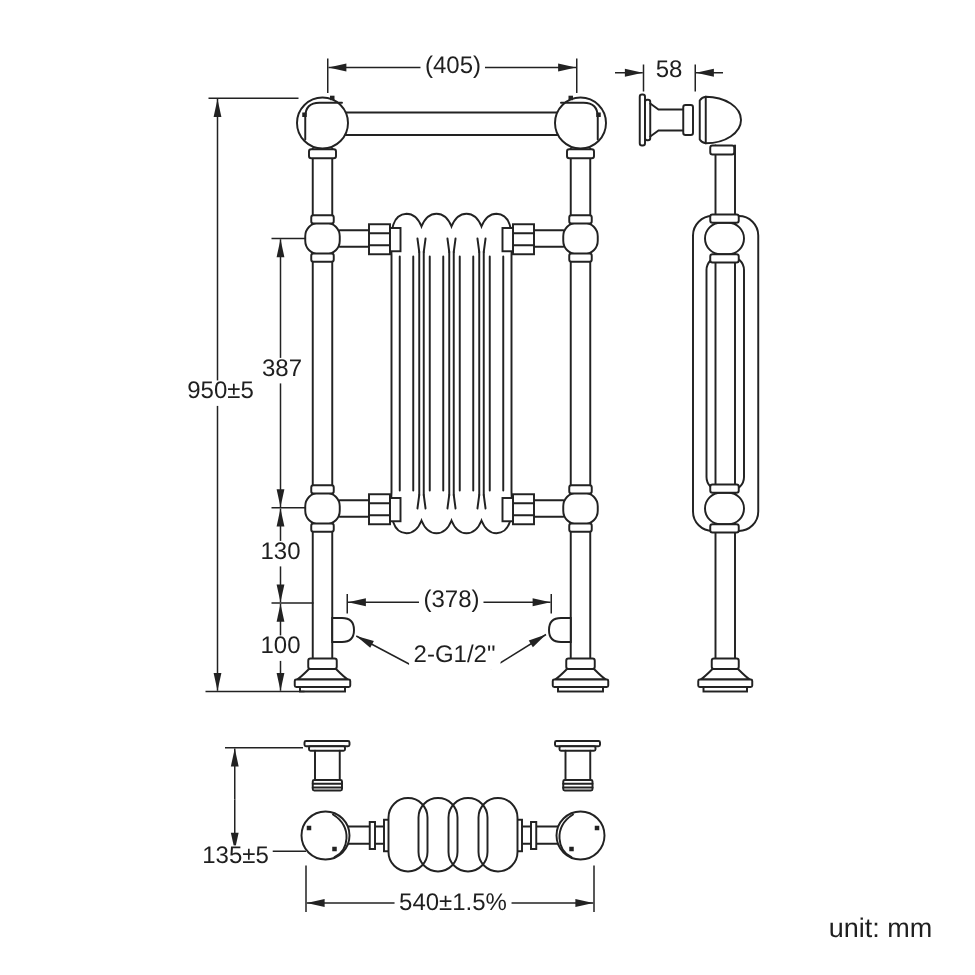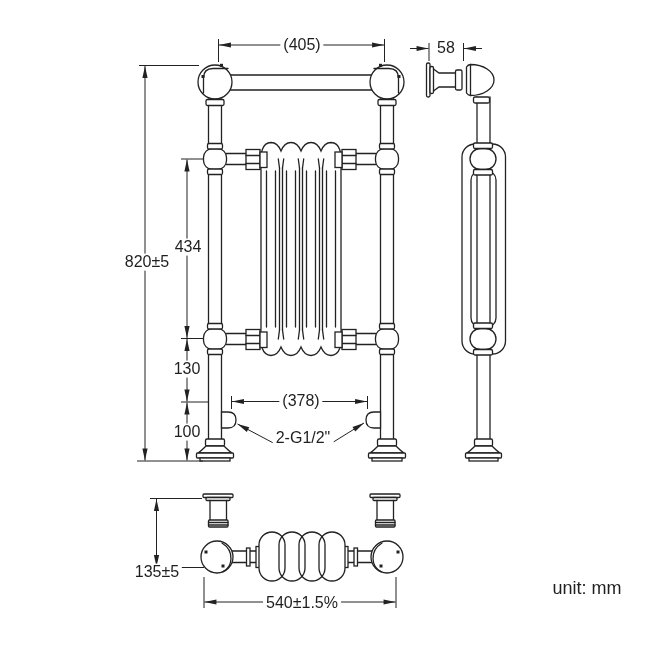--- a/index.html
+++ b/index.html
@@ -226,23 +226,23 @@
     <line class="diml" x1="156.5" y1="533" x2="156.5" y2="567" marker-end="url(#ah)"></line>
 
     <path class="diml" d="M 204,577 V 608 M 396,577 V 608"></path>
     <line class="diml" x1="300" y1="602" x2="204.5" y2="602" marker-end="url(#ah)"></line>
     <line class="diml" x1="300" y1="602" x2="395.5" y2="602" marker-end="url(#ah)"></line>
   </g>
 </svg>
 
 <div class="dim" style="left:302px;top:45px;">(405)</div>
 <div class="dim" style="left:446px;top:48px;">58</div>
-<div class="dim" style="left:147px;top:262px;">820±5</div>
-<div class="dim" style="left:188px;top:247px;">434</div>
+<div class="dim" style="left:147px;top:262px;">950±5</div>
+<div class="dim" style="left:188px;top:247px;">387</div>
 <div class="dim" style="left:187px;top:369px;">130</div>
 <div class="dim" style="left:187px;top:432px;">100</div>
 <div class="dim" style="left:301px;top:401px;">(378)</div>
 <div class="dim" style="left:303px;top:438px;">2-G1/2"</div>
 <div class="dim" style="left:157px;top:534px;margin-top:38px;">135±5</div>
 <div class="dim" style="left:302px;top:603px;">540±1.5%</div>
-<div class="unit" style="left:587px;top:588px;">unit: mm</div>
+<div class="unit" style="left:587px;top:619px;">unit: mm</div>
 
 </div>
 
 </body></html>

